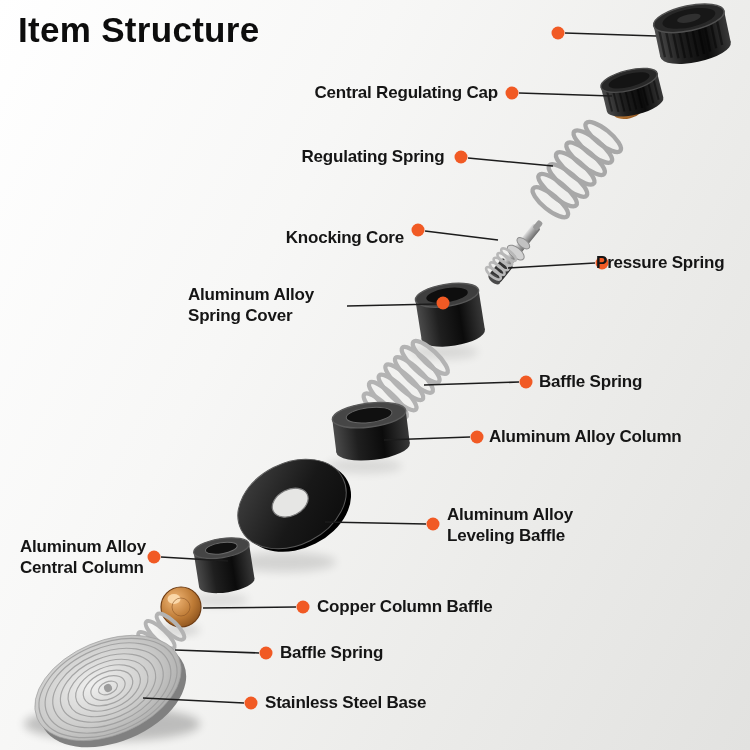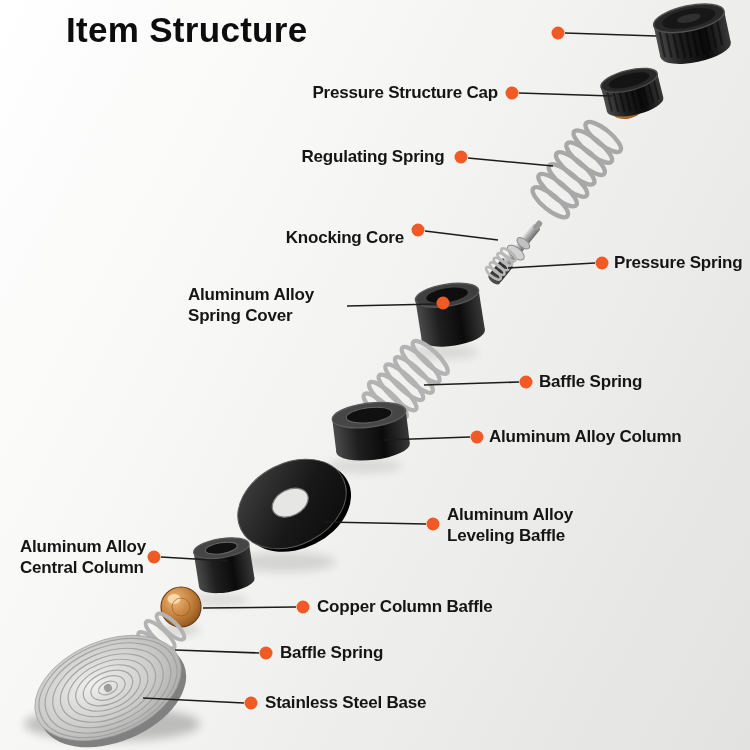--- a/index.html
+++ b/index.html
@@ -2,21 +2,21 @@
 <html style="--accent: #f15a24; --line: #1c1c1c; --ink: #0d0d0d;"><head>
 <meta charset="utf-8">
 <style>
   :root{ --accent:#f15a24; --line:#1c1c1c; --ink:#0d0d0d; }
   *{ margin:0; padding:0; box-sizing:border-box; }
   body{ width:750px; height:750px; overflow:hidden; font-family:"Liberation Sans", sans-serif; }
   .stage{ position:relative; width:750px; height:750px;
           background:linear-gradient(118deg,#ffffff 0%,#f7f7f6 35%,#ececea 68%,#e2e2e0 100%); }
   .scene{ position:absolute; left:0; top:0; }
   .title{ position:absolute; left:18px; top:10px; font-size:35px; font-weight:900;
-          color:var(--ink); letter-spacing:.3px;margin-left:48px; }
+          color:var(--ink); letter-spacing:.3px; }
   .part-label{ position:absolute; font-size:17px; font-weight:700; color:#151515;
                line-height:21px; letter-spacing:-.2px; }
   .leader{ stroke:var(--line); stroke-width:1.6; }
   .dot{ fill:var(--accent); }
 </style>
 </head>
 <body>
 
 <div class="stage">
 
@@ -224,24 +224,24 @@
       <circle class="dot" cx="433" cy="524" r="6.5"></circle>
       <circle class="dot" cx="154" cy="557" r="6.5"></circle>
       <circle class="dot" cx="303" cy="607" r="6.5"></circle>
       <circle class="dot" cx="266" cy="653" r="6.5"></circle>
       <circle class="dot" cx="251" cy="703" r="6.5"></circle>
     </g>
   </svg>
 
   <div class="title">Item Structure</div>
 
-  <div class="part-label" style="left:288px;top:82px;width:210px;text-align:right">Pressure Structure Cap</div>
+  <div class="part-label" style="left:288px;top:82px;width:210px;text-align:right">Central Regulating Cap</div>
   <div class="part-label" style="left:298px;top:146px;width:150px;text-align:center">Regulating Spring</div>
   <div class="part-label" style="left:278px;top:227px;width:126px;text-align:right">Knocking Core</div>
-  <div class="part-label" style="left:614px;top:252px;width:130px">Pressure Spring</div>
+  <div class="part-label" style="left:596px;top:252px;width:130px">Pressure Spring</div>
   <div class="part-label" style="left:188px;top:284px;width:152px;text-align:left">Aluminum Alloy Spring Cover</div>
   <div class="part-label" style="left:539px;top:371px;width:120px">Baffle Spring</div>
   <div class="part-label" style="left:489px;top:426px;width:200px">Aluminum Alloy Column</div>
   <div class="part-label" style="left:447px;top:504px;width:150px">Aluminum Alloy Leveling Baffle</div>
   <div class="part-label" style="left:20px;top:536px;width:142px">Aluminum Alloy Central Column</div>
   <div class="part-label" style="left:317px;top:596px;width:180px">Copper Column Baffle</div>
   <div class="part-label" style="left:280px;top:642px;width:110px">Baffle Spring</div>
   <div class="part-label" style="left:265px;top:692px;width:170px">Stainless Steel Base</div>
 </div>
 

